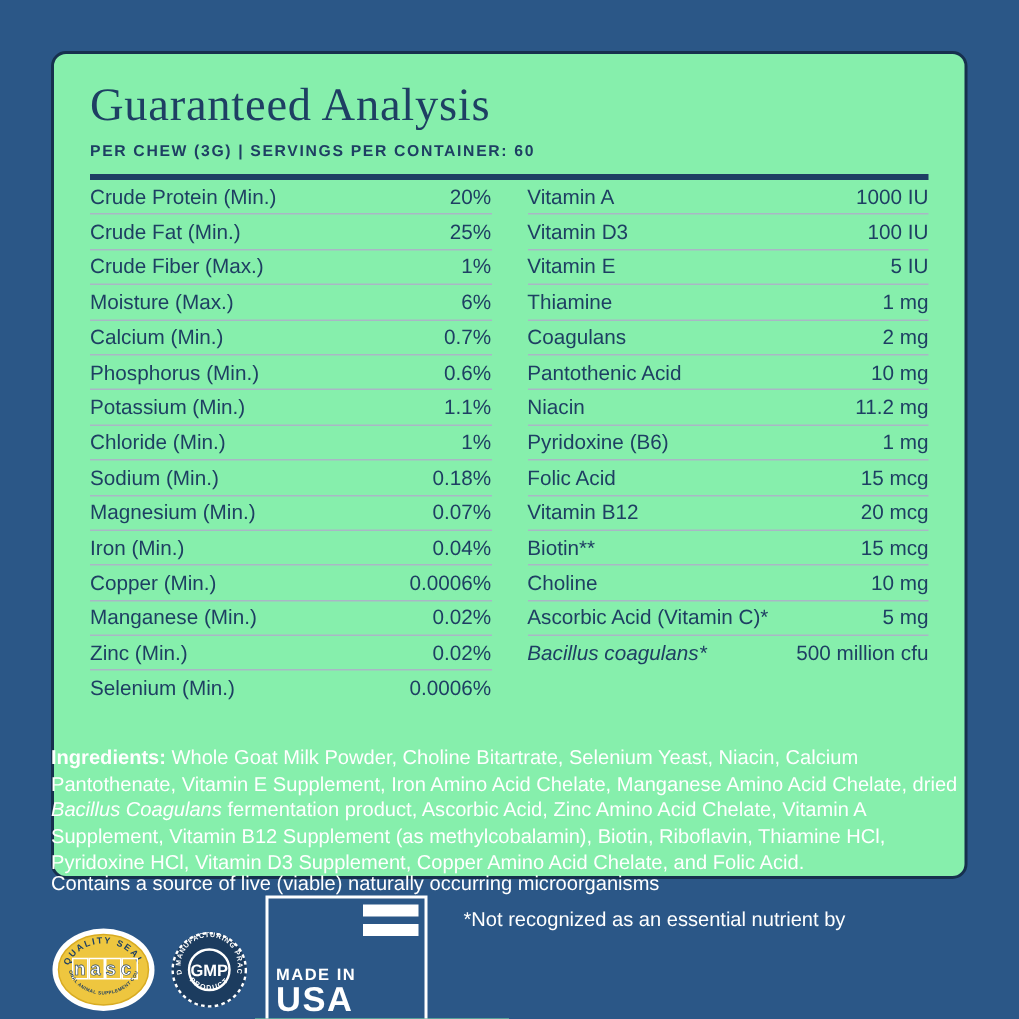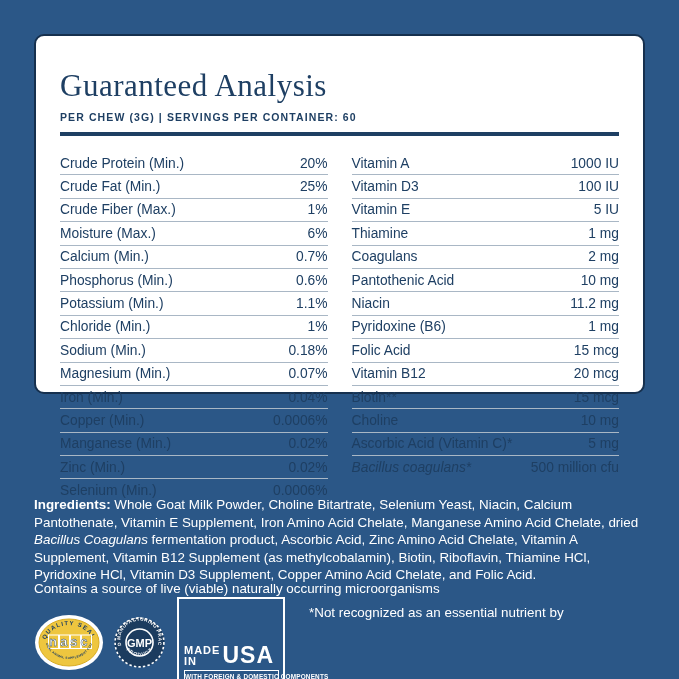--- a/index.html
+++ b/index.html
@@ -6,26 +6,26 @@
   body{
     width:679px;height:679px;
     background:#2b5787;
     font-family:"Liberation Sans", sans-serif;
     -webkit-font-smoothing:antialiased;
   }
   .stage{position:relative;width:679px;height:679px;overflow:hidden;}
 
   
   .card{
-    position:absolute;left:34px;top:34px;width:611px;height:360px;
+    position:absolute;left:34px;top:34px;width:611px;height:552px;
     box-sizing:border-box;
-    background:#ffffff;
+    background:#86efac;
     border:2px solid #16304e;
     border-radius:10px;
-    padding:30px 24px 0 24px;
+    padding:14px 24px 0 24px;
   }
   .title{
     margin:2px 0 0 0;
     font-family:"Liberation Serif", serif;
     font-weight:normal;
     font-size:31px;
     letter-spacing:0.5px;
     color:#1e3f63;
   }
   .subtitle{
@@ -36,21 +36,21 @@
     color:#1e3f63;
   }
   .thick-rule{
     margin-top:9px;
     height:4px;
     background:#1e3f63;
   }
   .table{
     display:flex;
     gap:24px;
-    margin-top:16px;
+    margin-top:0;
   }
   .col{flex:1;min-width:0;}
   .row{
     display:flex;
     justify-content:space-between;
     align-items:center;
     height:22.4px;
     border-bottom:1.5px solid #a9b7c5;
     font-size:13.8px;
     color:#1e3f63;
@@ -82,21 +82,21 @@
   .badges{display:flex;align-items:center;gap:9px;}
   .usa-badge{
     width:108px;
     box-sizing:border-box;
     border:2px solid #ffffff;
     padding:3px 4px 3px 5px;
     color:#ffffff;
     margin-left:2px;
   }
   .usa-top{display:flex;align-items:stretch;}
-  .usa-words{display:flex;flex-direction:row;margin-top:43px;}
+  .usa-words{display:flex;flex-direction:column;margin-top:43px;}
   .usa-madein{font-size:11px;font-weight:bold;letter-spacing:1px;line-height:11px;}
   .usa-usa{font-size:23px;font-weight:bold;letter-spacing:1px;line-height:20px;}
   .usa-stripes{flex:1;display:flex;flex-direction:column;gap:5px;padding-left:5px;padding-top:1px;}
   .usa-stripes i{display:block;height:8px;background:#ffffff;}
   .usa-caption{
     margin-top:3px;
     border:1px solid #ffffff;
     font-size:6.4px;
     font-weight:bold;
     letter-spacing:0.2px;

